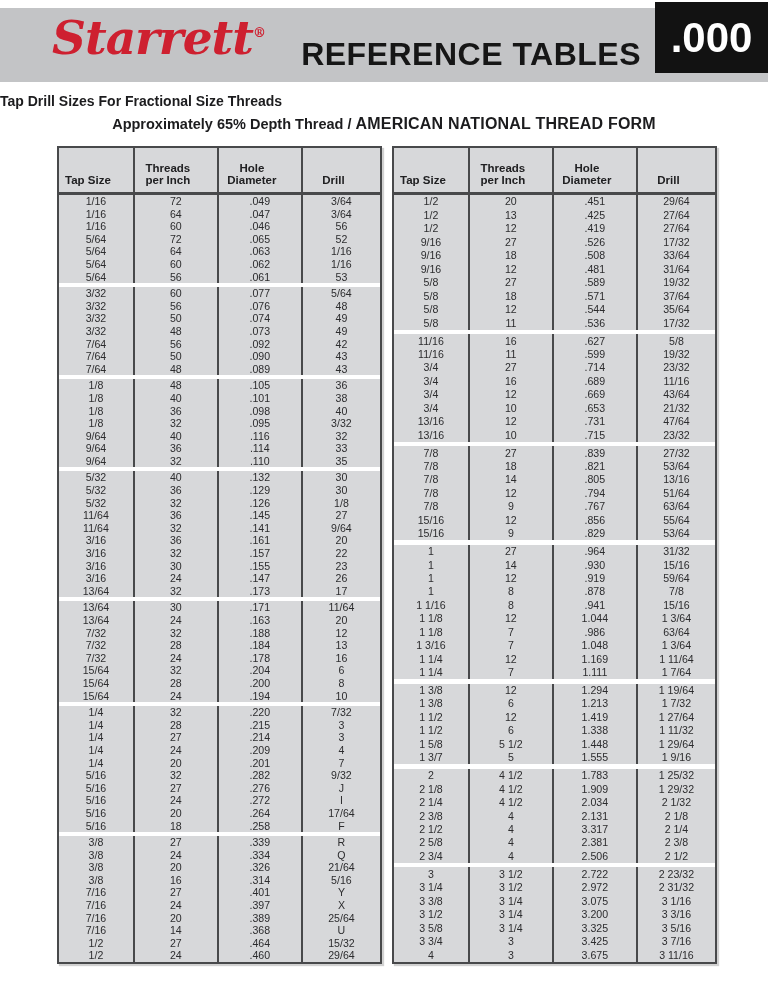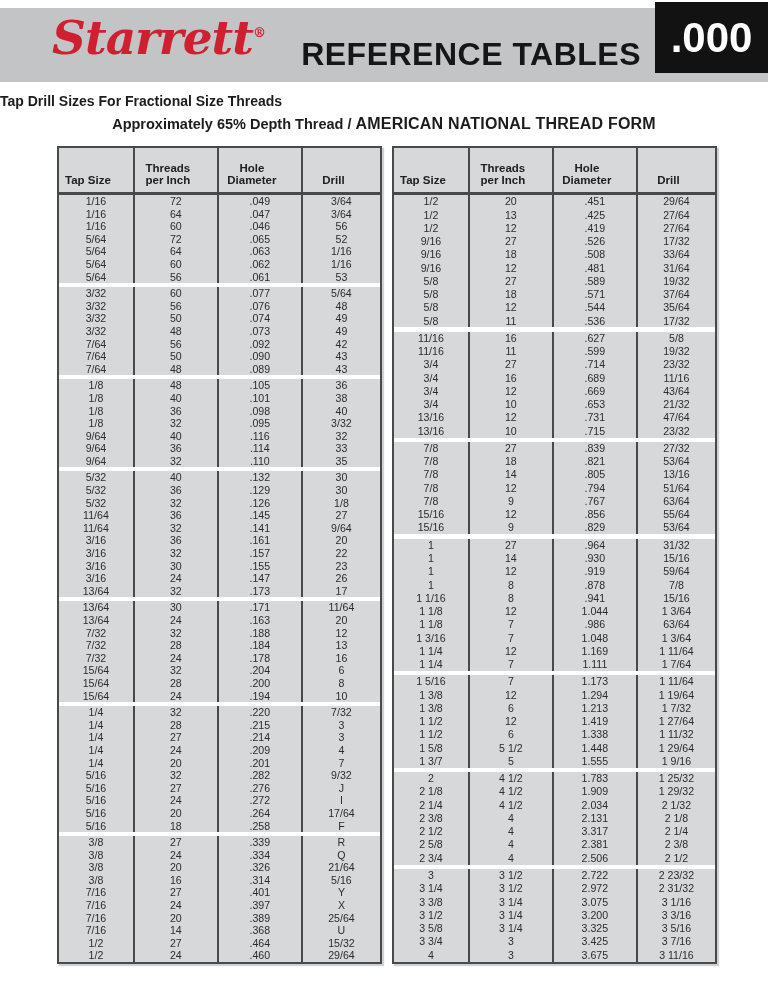--- a/index.html
+++ b/index.html
@@ -680,26 +680,20 @@
           <tr>
             <td class="sep">1 1/4</td>
             <td class="sep">7</td>
             <td class="sep">1.111</td>
             <td>1 7/64</td>
           </tr>
           <tr class="gap">
             <td colspan="4"></td>
           </tr>
           <tr>
-            <td class="sep">1 5/16</td>
-            <td class="sep">7</td>
-            <td class="sep">1.173</td>
-            <td>1 11/64</td>
-          </tr>
-          <tr>
             <td class="sep">1 3/8</td>
             <td class="sep">12</td>
             <td class="sep">1.294</td>
             <td>1 19/64</td>
           </tr>
           <tr>
             <td class="sep">1 3/8</td>
             <td class="sep">6</td>
             <td class="sep">1.213</td>
             <td>1 7/32</td>

